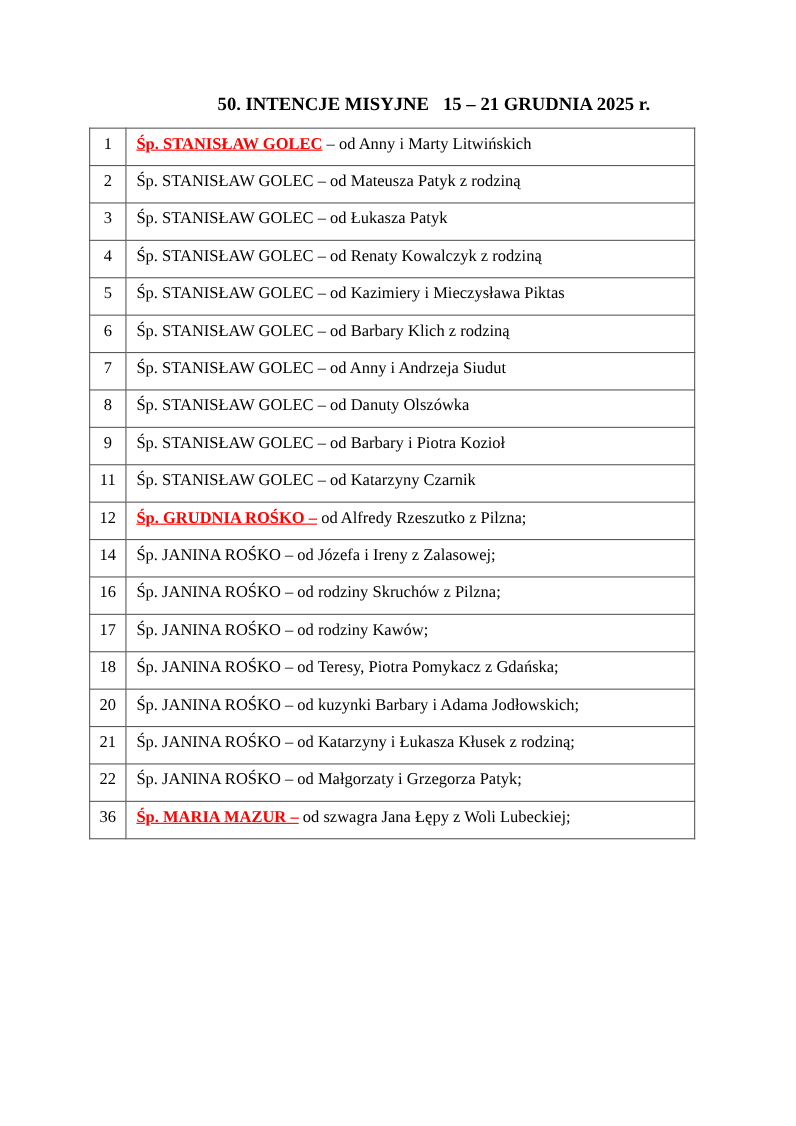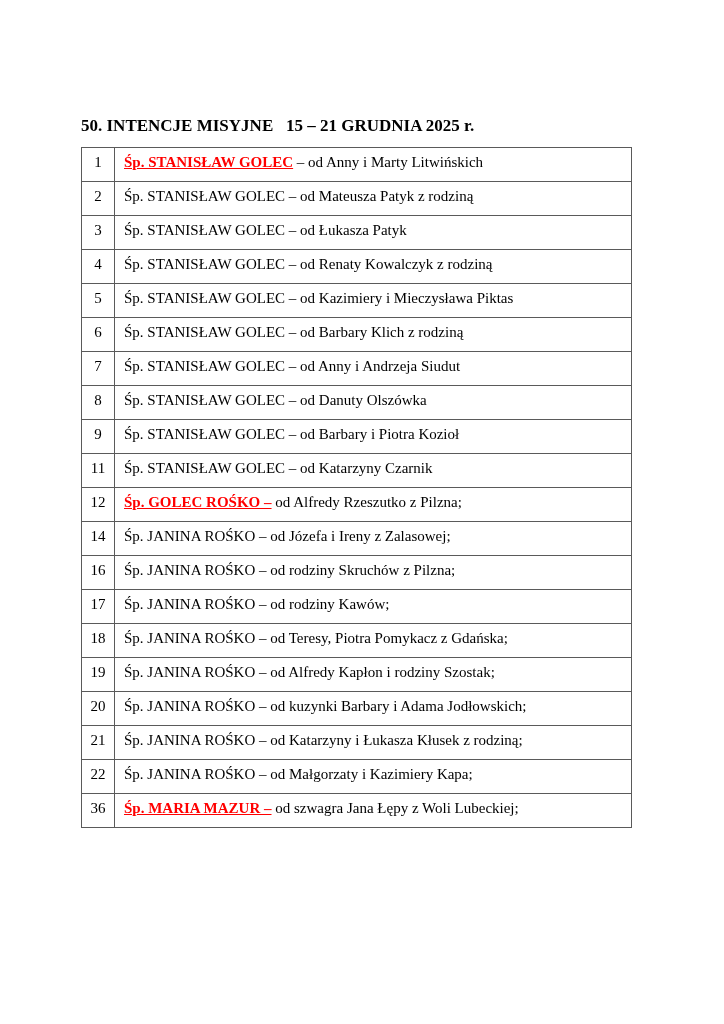--- a/index.html
+++ b/index.html
@@ -15,24 +15,24 @@
     overflow: hidden;
   }
   .page {
     position: relative;
     width: 724px;
     height: 1024px;
     background: #ffffff;
   }
   .title {
     margin: 0;
-    padding-top: 116px;
+    padding-top: 85px;
     margin-left: 81px;
     width: 510px;
-    text-align: left;
+    text-align: right;
     font-size: 17px;
     font-weight: bold;
     line-height: 19px;
     white-space: pre;
     color: #000000;
   }
   table.intentions {
     margin-left: 81px;
     margin-top: 12px;
     width: 551px;
@@ -105,53 +105,49 @@
         <tr>
     <td class="num">9</td>
     <td class="intent"><span>Śp. STANISŁAW GOLEC – od Barbary i Piotra Kozioł</span></td>
   </tr>
         <tr>
     <td class="num">11</td>
     <td class="intent"><span>Śp. STANISŁAW GOLEC – od Katarzyny Czarnik</span></td>
   </tr>
         <tr>
     <td class="num">12</td>
-    <td class="intent"><span class="hl">Śp. GOLEC ROŚKO –</span><span> od Alfredy Rzeszutko z Pilzna;</span></td>
+    <td class="intent"><span class="hl">Śp. GRUDNIA ROŚKO –</span><span> od Alfredy Rzeszutko z Pilzna;</span></td>
   </tr>
         <tr>
     <td class="num">14</td>
     <td class="intent"><span>Śp. JANINA ROŚKO – od Józefa i Ireny z Zalasowej;</span></td>
   </tr>
         <tr>
     <td class="num">16</td>
     <td class="intent"><span>Śp. JANINA ROŚKO – od rodziny Skruchów z Pilzna;</span></td>
   </tr>
         <tr>
     <td class="num">17</td>
     <td class="intent"><span>Śp. JANINA ROŚKO – od rodziny Kawów;</span></td>
   </tr>
         <tr>
     <td class="num">18</td>
     <td class="intent"><span>Śp. JANINA ROŚKO – od Teresy, Piotra Pomykacz z Gdańska;</span></td>
   </tr>
         <tr>
-    <td class="num">19</td>
-    <td class="intent"><span>Śp. JANINA ROŚKO – od Alfredy Kapłon i rodziny Szostak;</span></td>
-  </tr>
-        <tr>
     <td class="num">20</td>
     <td class="intent"><span>Śp. JANINA ROŚKO – od kuzynki Barbary i Adama Jodłowskich;</span></td>
   </tr>
         <tr>
     <td class="num">21</td>
     <td class="intent"><span>Śp. JANINA ROŚKO – od Katarzyny i Łukasza Kłusek z rodziną;</span></td>
   </tr>
         <tr>
     <td class="num">22</td>
-    <td class="intent"><span>Śp. JANINA ROŚKO – od Małgorzaty i Kazimiery Kapa;</span></td>
+    <td class="intent"><span>Śp. JANINA ROŚKO – od Małgorzaty i Grzegorza Patyk;</span></td>
   </tr>
         <tr>
     <td class="num">36</td>
     <td class="intent"><span class="hl">Śp. MARIA MAZUR –</span><span> od szwagra Jana Łępy z Woli Lubeckiej;</span></td>
   </tr>
       </tbody>
   </table>
 </div>
 
 </body></html>

